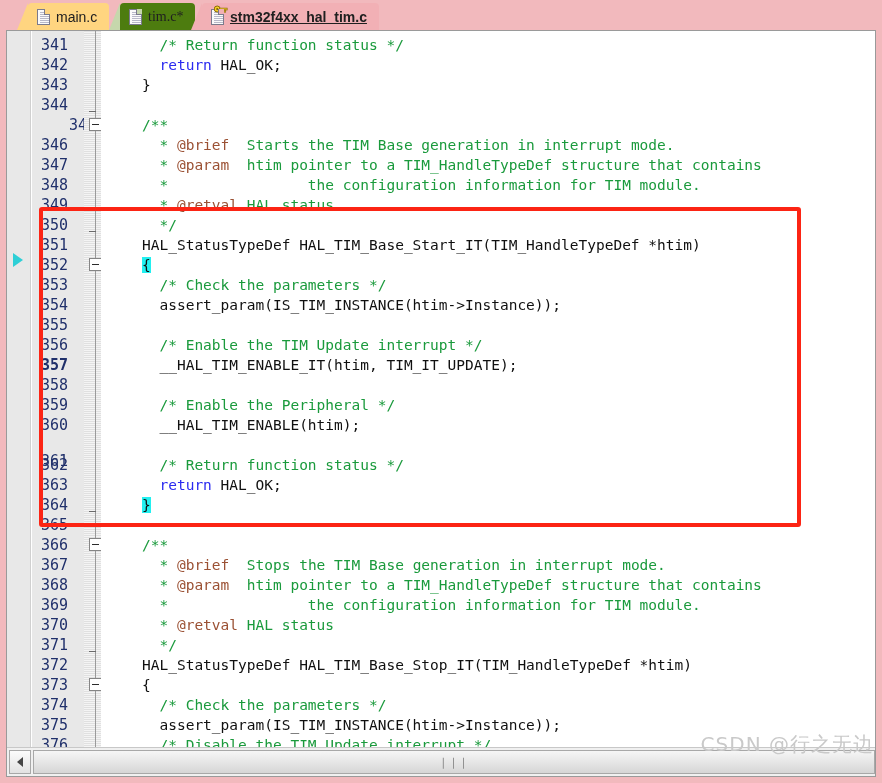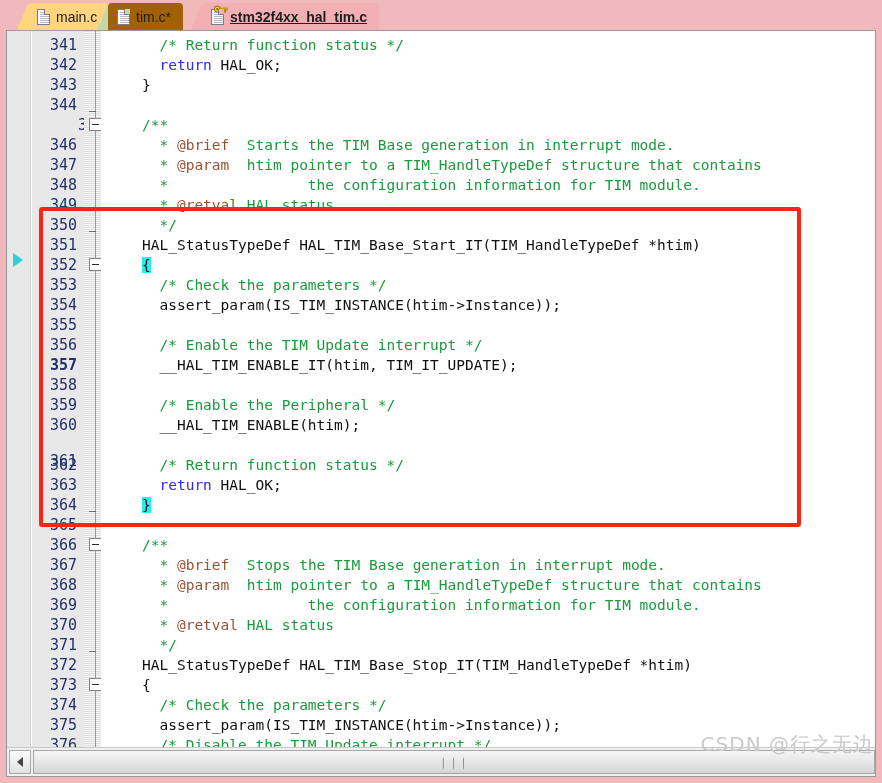--- a/index.html
+++ b/index.html
@@ -48,22 +48,23 @@
   .tab-main::before {
     content: "";
     position: absolute;
     left: -11px; bottom: 0;
     width: 0; height: 0;
     border-style: solid;
     border-width: 0 0 27px 11px;
     border-color: transparent transparent #ffd580 transparent;
   }
   .tab-tim {
-    left: 108px;
-    background: #a16207;
+    left: 120px;
+    background: #4d7c0f;
+    font-family: Liberation Serif, serif;
   }
   .tab-tim::before {
     content: "";
     position: absolute;
     left: -11px; bottom: 0;
     width: 0; height: 0;
     border-style: solid;
     border-width: 0 0 27px 11px;
     border-color: transparent transparent #c6d7ac transparent;
   }
@@ -192,21 +193,21 @@
     font-family: "DejaVu Sans Mono", "Liberation Mono", monospace;
     font-size: 14.5px;
     line-height: 20px;
     white-space: pre;
   }
   .lnum {
     position: absolute;
     left: 0;
     width: 52px;
     height: 20px;
-    text-align: right;
+    text-align: center;
     padding-right: 7px;
     font-family: "DejaVu Sans Mono", "Liberation Mono", monospace;
     font-size: 15px;
     line-height: 20px;
     color: #20306b;
   }
   .code {
     position: absolute;
     left: 0;
     padding-left: 2px;

